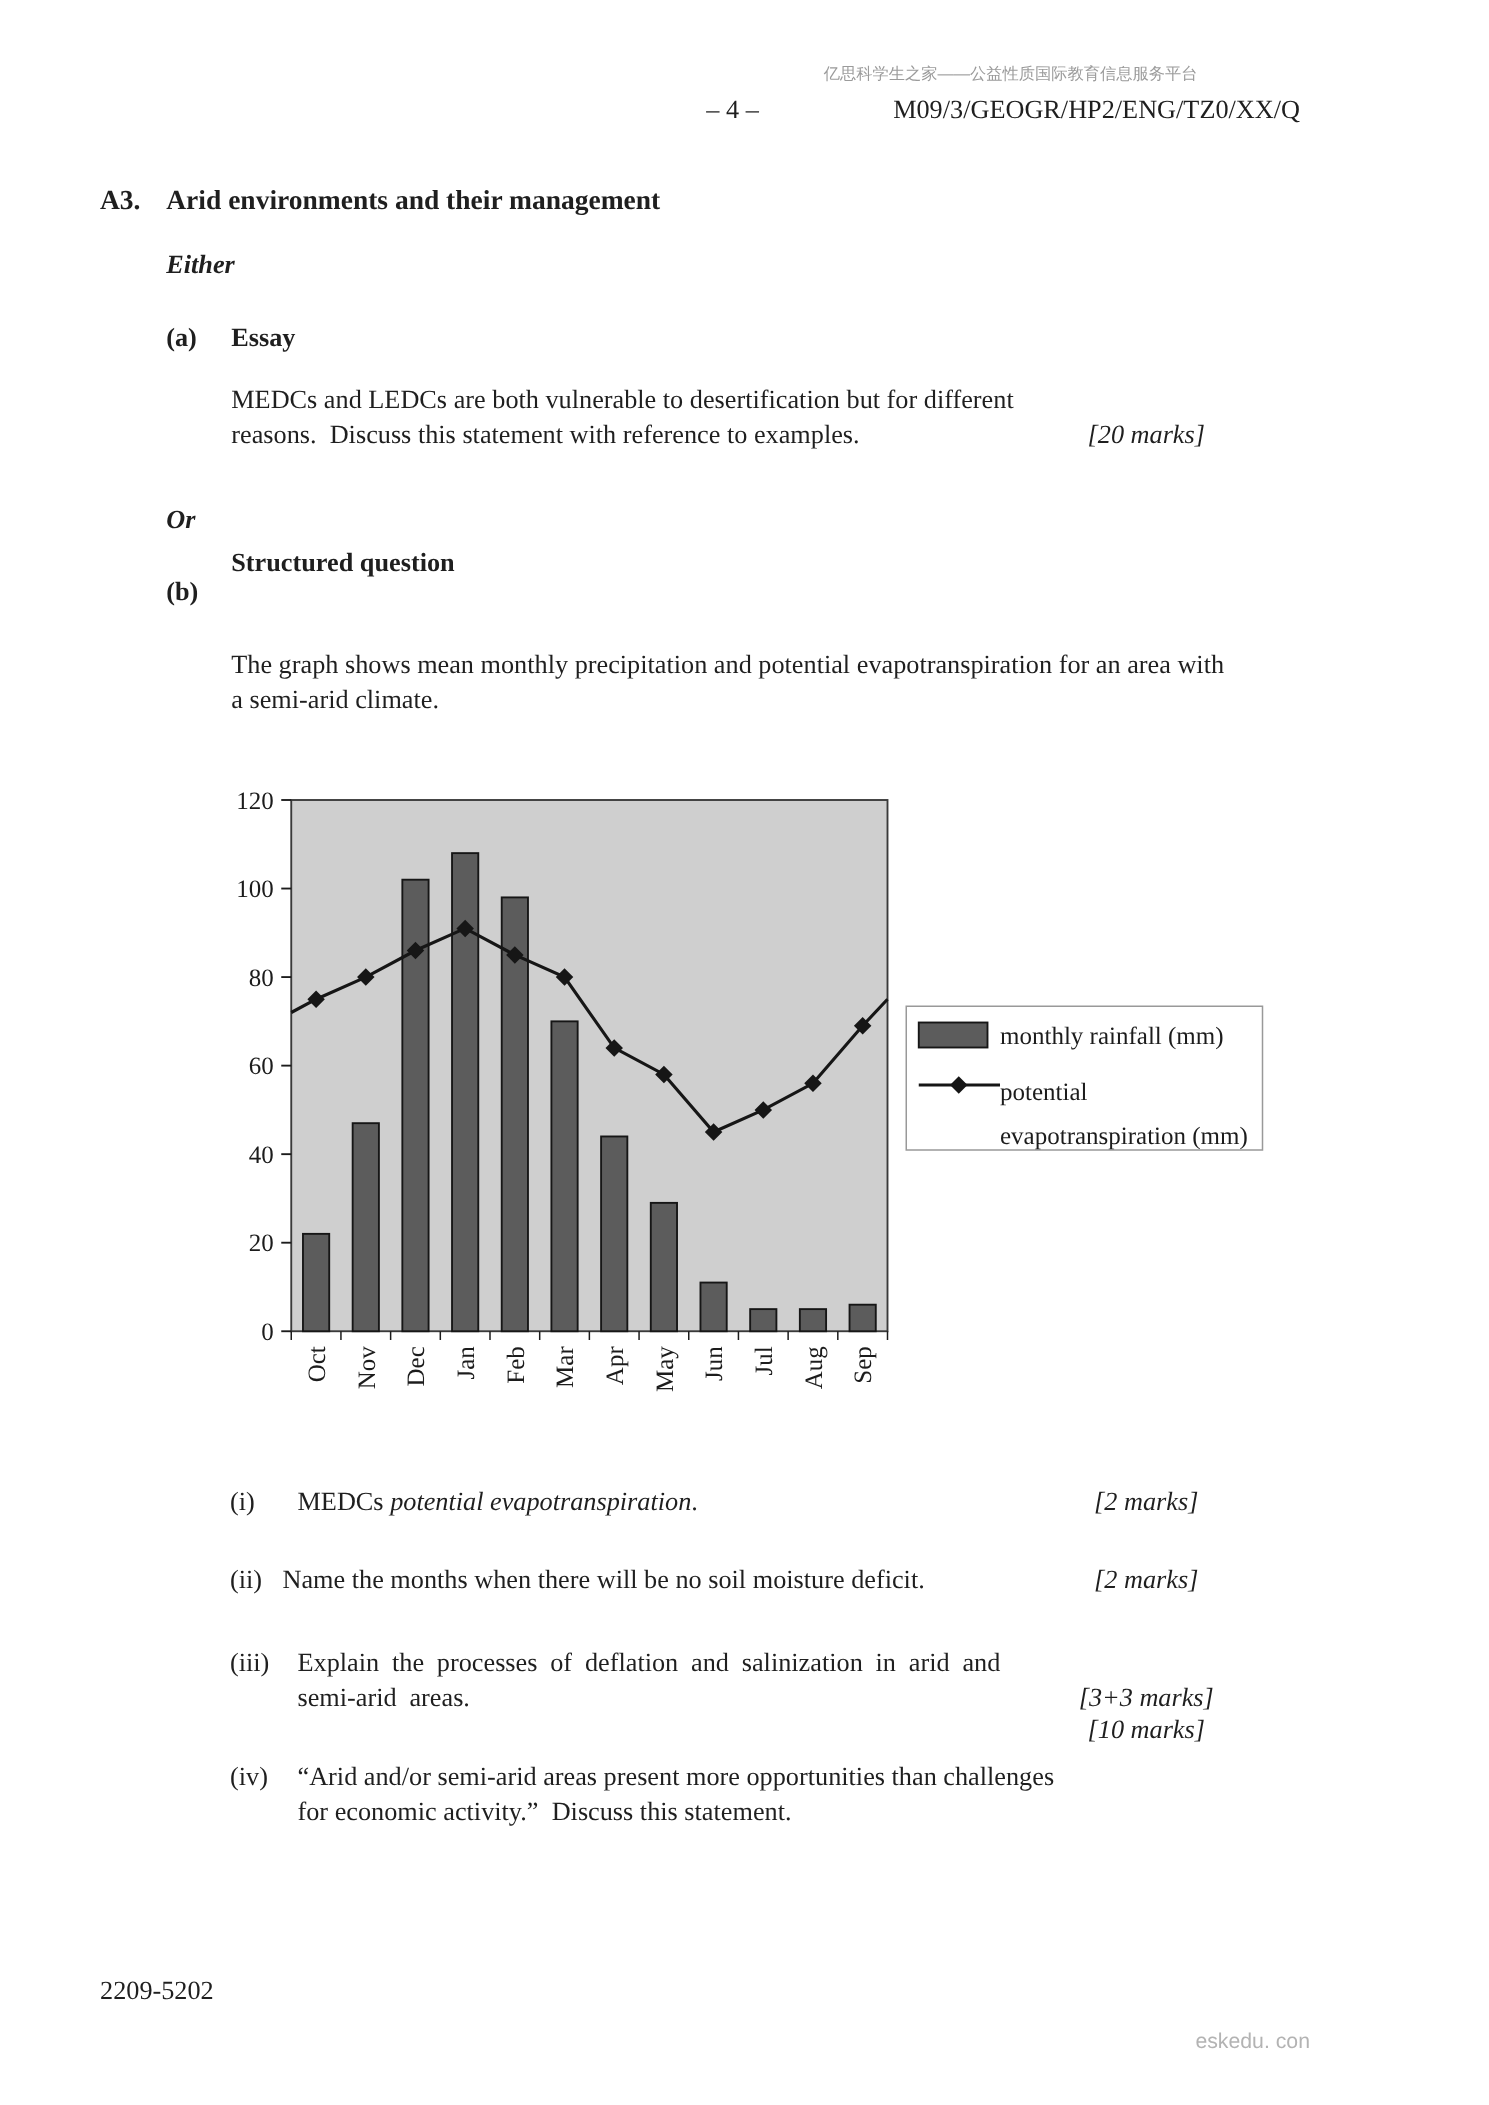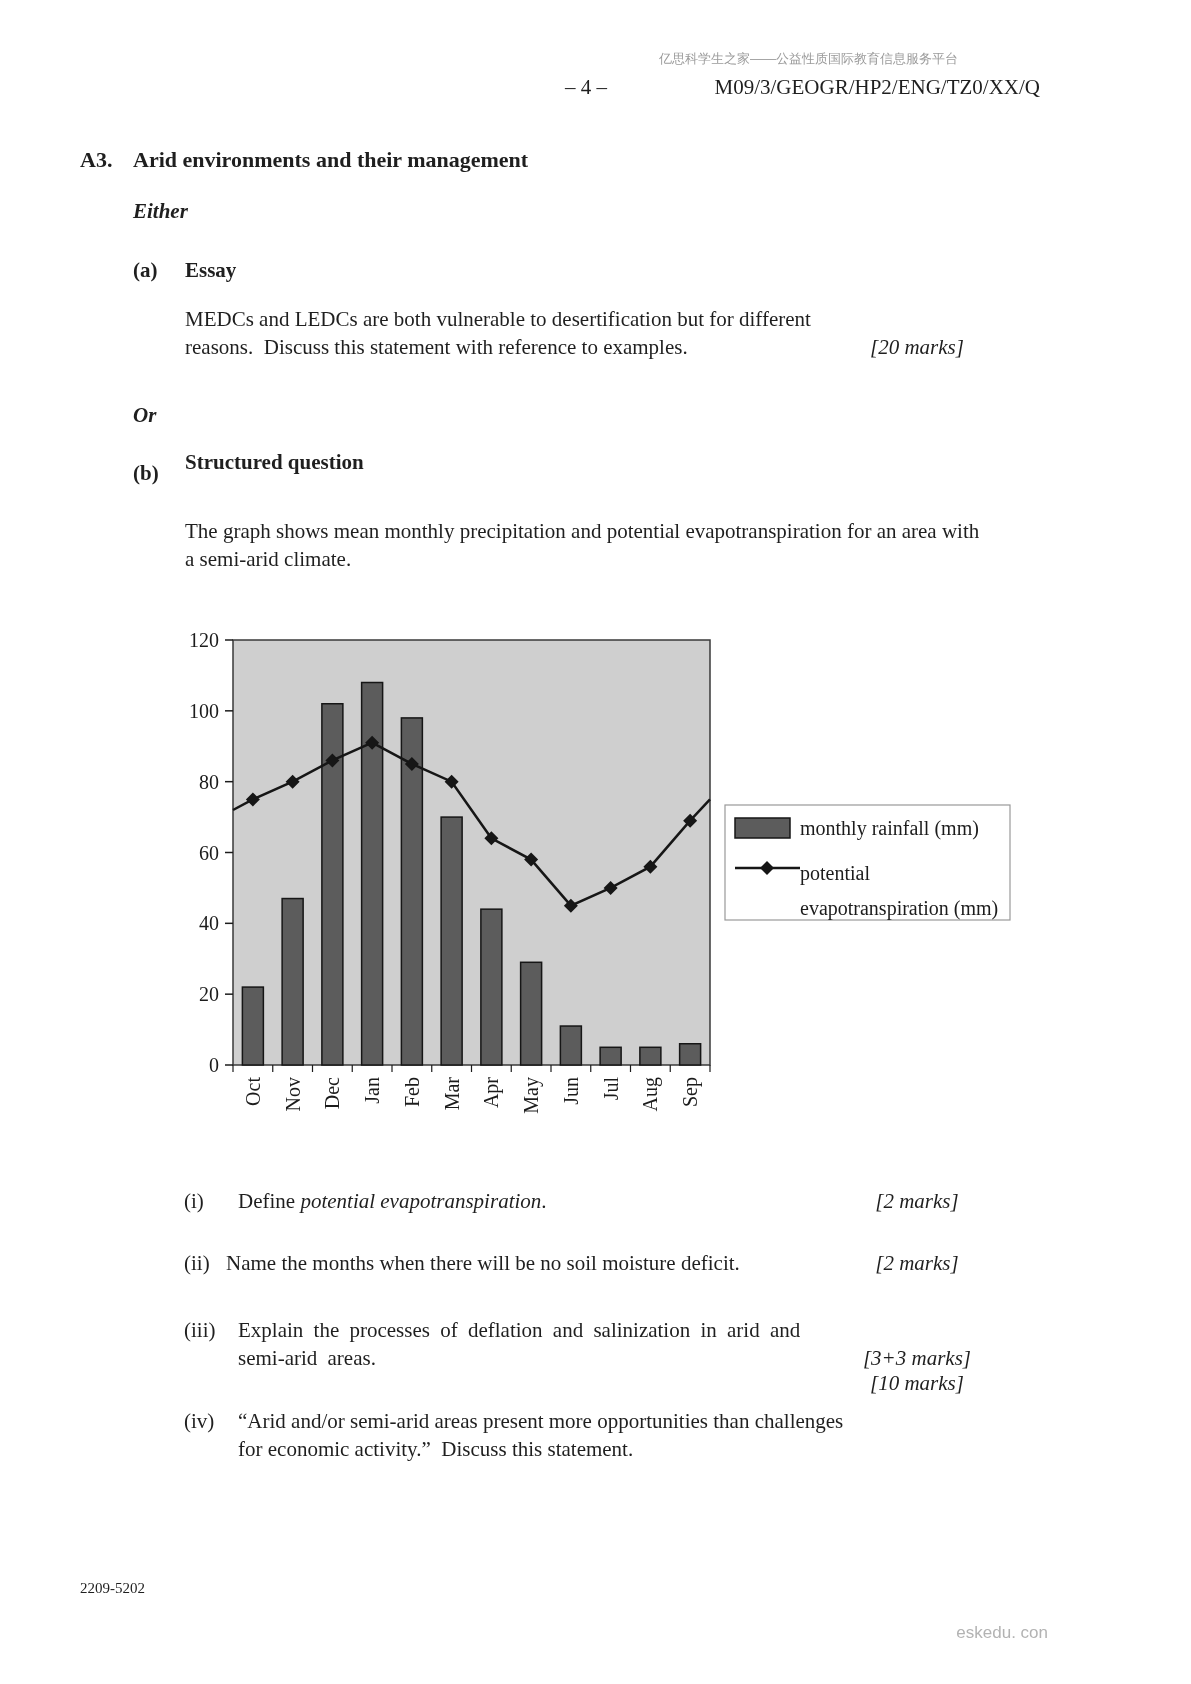--- a/index.html
+++ b/index.html
@@ -7,21 +7,21 @@
        font-family:"Liberation Serif",serif;color:#1f1f1f;}
   .t{position:absolute;font-size:21px;line-height:28px;white-space:pre-wrap;}
   .b{font-weight:bold;}
   .i{font-style:italic;}
   .bi{font-weight:bold;font-style:italic;}
   .marks{position:absolute;font-style:italic;font-size:21px;line-height:28px;
          width:220px;text-align:center;right:164px;}
   .cn{position:absolute;font-family:"Liberation Sans",sans-serif;font-size:13px;
       color:#9b9b9b;white-space:nowrap;right:233px;top:50px;}
   .hdr{position:absolute;font-size:21px;line-height:24px;}
-  .ftr-code{position:absolute;font-size:15px;left:80px;top:1580px;}
+  .ftr-code{position:absolute;font-size:21px;left:80px;top:1580px;}
   .ftr-wm{position:absolute;font-family:"Liberation Sans",sans-serif;font-size:17px;
           color:#b3b3b3;right:143px;top:1623px;}
   .chart-wrap{position:absolute;left:150px;top:585px;width:880px;height:555px;}
   svg text{font-family:"Liberation Serif",serif;fill:#1c1c1c;}
   .ws5{word-spacing:5px;}
 </style>
 </head>
 <body>
 
 <div class="cn">亿思科学生之家——公益性质国际教育信息服务平台</div>
@@ -35,21 +35,21 @@
 
 <span class="t b" style="left:133px;top:256px;">(a)</span>
 <span class="t b" style="left:185px;top:256px;">Essay</span>
 <div class="t" style="left:185px;top:305px;width:760px;">MEDCs and LEDCs are both vulnerable to desertification but for different
 reasons.  Discuss this statement with reference to examples.</div>
 <div class="marks" style="top:333px;">[20 marks]</div>
 
 <span class="t bi" style="left:133px;top:401px;">Or</span>
 
 <span class="t b" style="left:133px;top:459px;">(b)</span>
-<span class="t b" style="left:185px;top:448px;">Structured question</span>
+<span class="t b" style="left:185px;top:436px;">Structured question</span>
 <div class="t" style="left:185px;top:517px;width:880px;">The graph shows mean monthly precipitation and potential evapotranspiration for an area with
 a semi-arid climate.</div>
 
 <div class="chart-wrap">
   <svg width="880" height="555" viewBox="0 0 880 555">
       <rect x="83" y="55" width="477" height="425" fill="#cfcfcf" stroke="#3a3a3a" stroke-width="1.5"></rect>
       <line x1="75" y1="480" x2="83" y2="480" stroke="#1c1c1c" stroke-width="1.5"></line>
       <text x="69" y="487" text-anchor="end" font-size="20">0</text>
       <line x1="75" y1="409.1666666666667" x2="83" y2="409.1666666666667" stroke="#1c1c1c" stroke-width="1.5"></line>
       <text x="69" y="416.1666666666667" text-anchor="end" font-size="20">20</text>
@@ -116,21 +116,21 @@
       <rect x="575" y="220" width="285" height="115" fill="#ffffff" stroke="#999999" stroke-width="1.2"></rect>
       <rect x="585" y="233" width="55" height="20" fill="#5c5c5c" stroke="#161616" stroke-width="1.5"></rect>
       <text x="650" y="250" font-size="20">monthly rainfall (mm)</text>
       <line x1="585" y1="283" x2="650" y2="283" stroke="#161616" stroke-width="2.5"></line>
       <path d="M610,283 L617,276 L624,283 L617,290 Z" fill="#161616"></path>
       <text x="650" y="295" font-size="20"><tspan x="650" y="295">potential</tspan><tspan x="650" y="330">evapotranspiration (mm)</tspan></text>
     </svg>
 </div>
 
 <span class="t" style="left:184px;top:1187px;">(i)</span>
-<div class="t" style="left:238px;top:1187px;width:700px;"><span>Define </span><span class="i">potential evapotranspiration</span><span>.</span></div>
+<div class="t" style="left:238px;top:1187px;width:700px;"><span>MEDCs </span><span class="i">potential evapotranspiration</span><span>.</span></div>
 <div class="marks" style="top:1187px;">[2 marks]</div>
 
 <span class="t" style="left:184px;top:1249px;">(ii)</span>
 <div class="t" style="left:226px;top:1249px;width:700px;">Name the months when there will be no soil moisture deficit.</div>
 <div class="marks" style="top:1249px;">[2 marks]</div>
 
 <span class="t" style="left:184px;top:1316px;">(iii)</span>
 <div class="t ws5" style="left:238px;top:1316px;width:700px;">Explain the processes of deflation and salinization in arid and
 semi-arid areas.</div>
 <div class="marks" style="top:1344px;">[3+3 marks]</div>

